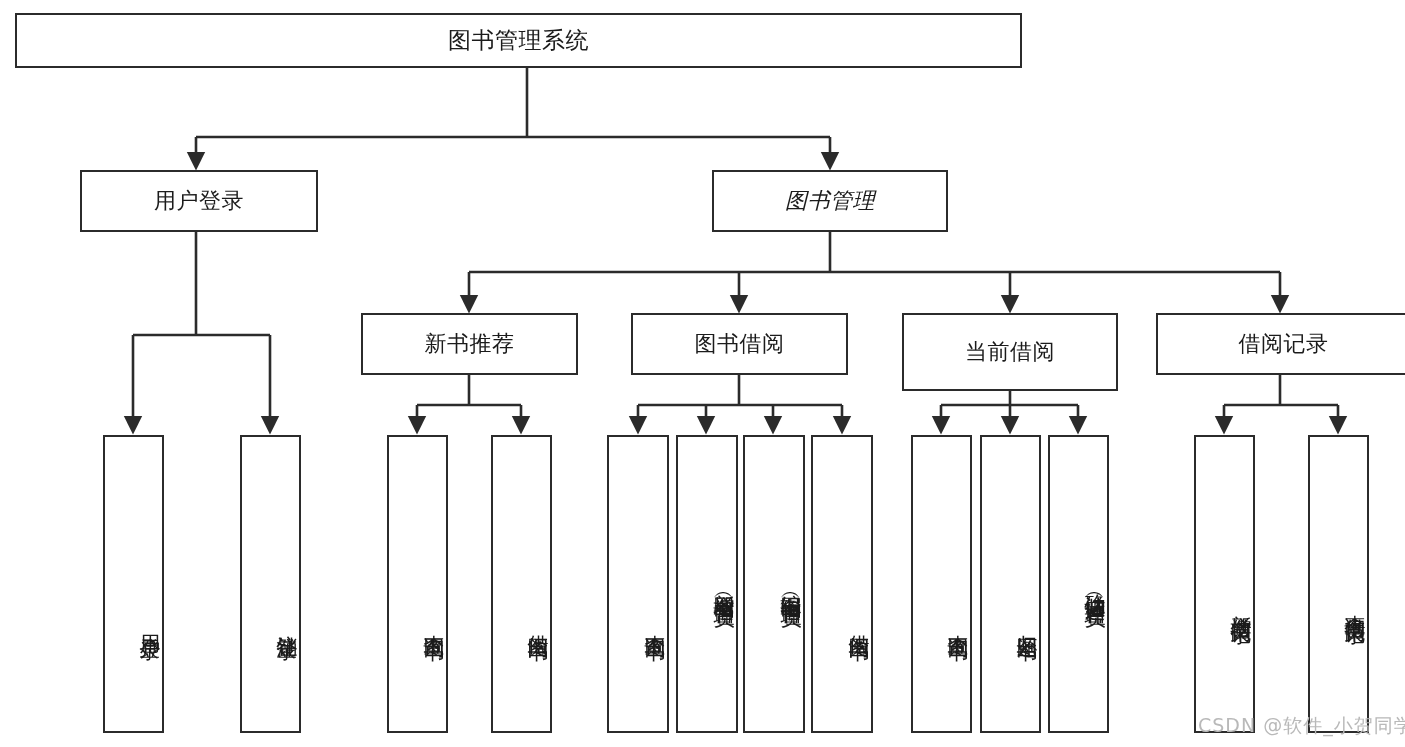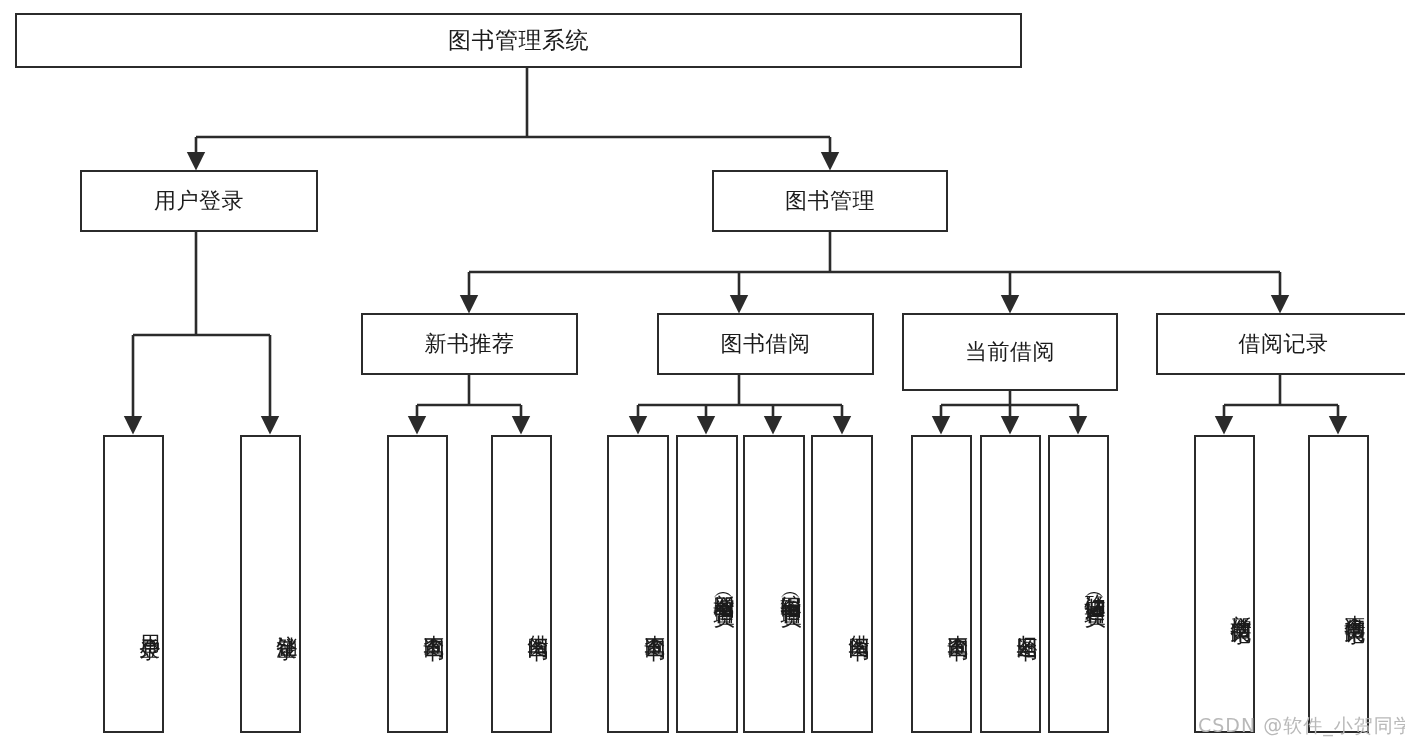--- a/index.html
+++ b/index.html
@@ -125,28 +125,28 @@
     </g>
   </svg>
 
   <div class="node h-node root-node" style="left:15px; top:13px; width:1007px; height:55px;">
     <span>图书管理系统</span>
   </div>
 
   <div class="node h-node" style="left:80px; top:170px; width:238px; height:62px;">
     <span>用户登录</span>
   </div>
-  <div class="node h-node" style="left:712px; top:170px; width:236px; height:62px;">
+  <div class="node h-node" style="left:712px; top:170px; width:236px; height:62px;font-style:italic;">
     <span>图书管理</span>
   </div>
 
   <div class="node h-node" style="left:361px; top:313px; width:217px; height:62px;text-align:center;">
     <span>新书推荐</span>
   </div>
-  <div class="node h-node" style="left:631px; top:313px; width:217px; height:62px;margin-left:26px;">
+  <div class="node h-node" style="left:631px; top:313px; width:217px; height:62px;">
     <span>图书借阅</span>
   </div>
   <div class="node h-node" style="left:902px; top:313px; width:216px; height:78px;">
     <span>当前借阅</span>
   </div>
   <div class="node h-node" style="left:1156px; top:313px; width:255px; height:62px;">
     <span>借阅记录</span>
   </div>
 
   <div class="node v-node" style="left:103px; top:435px; width:61px; height:298px; padding-top:76px;">

